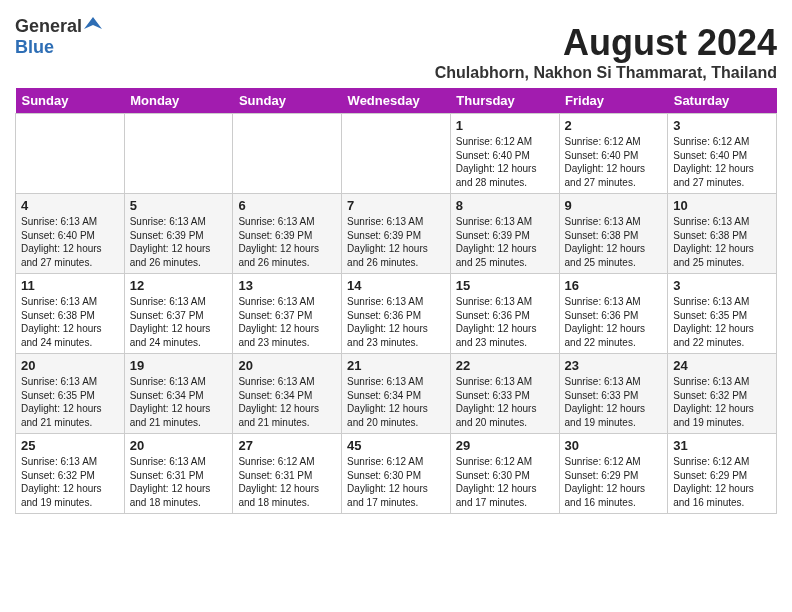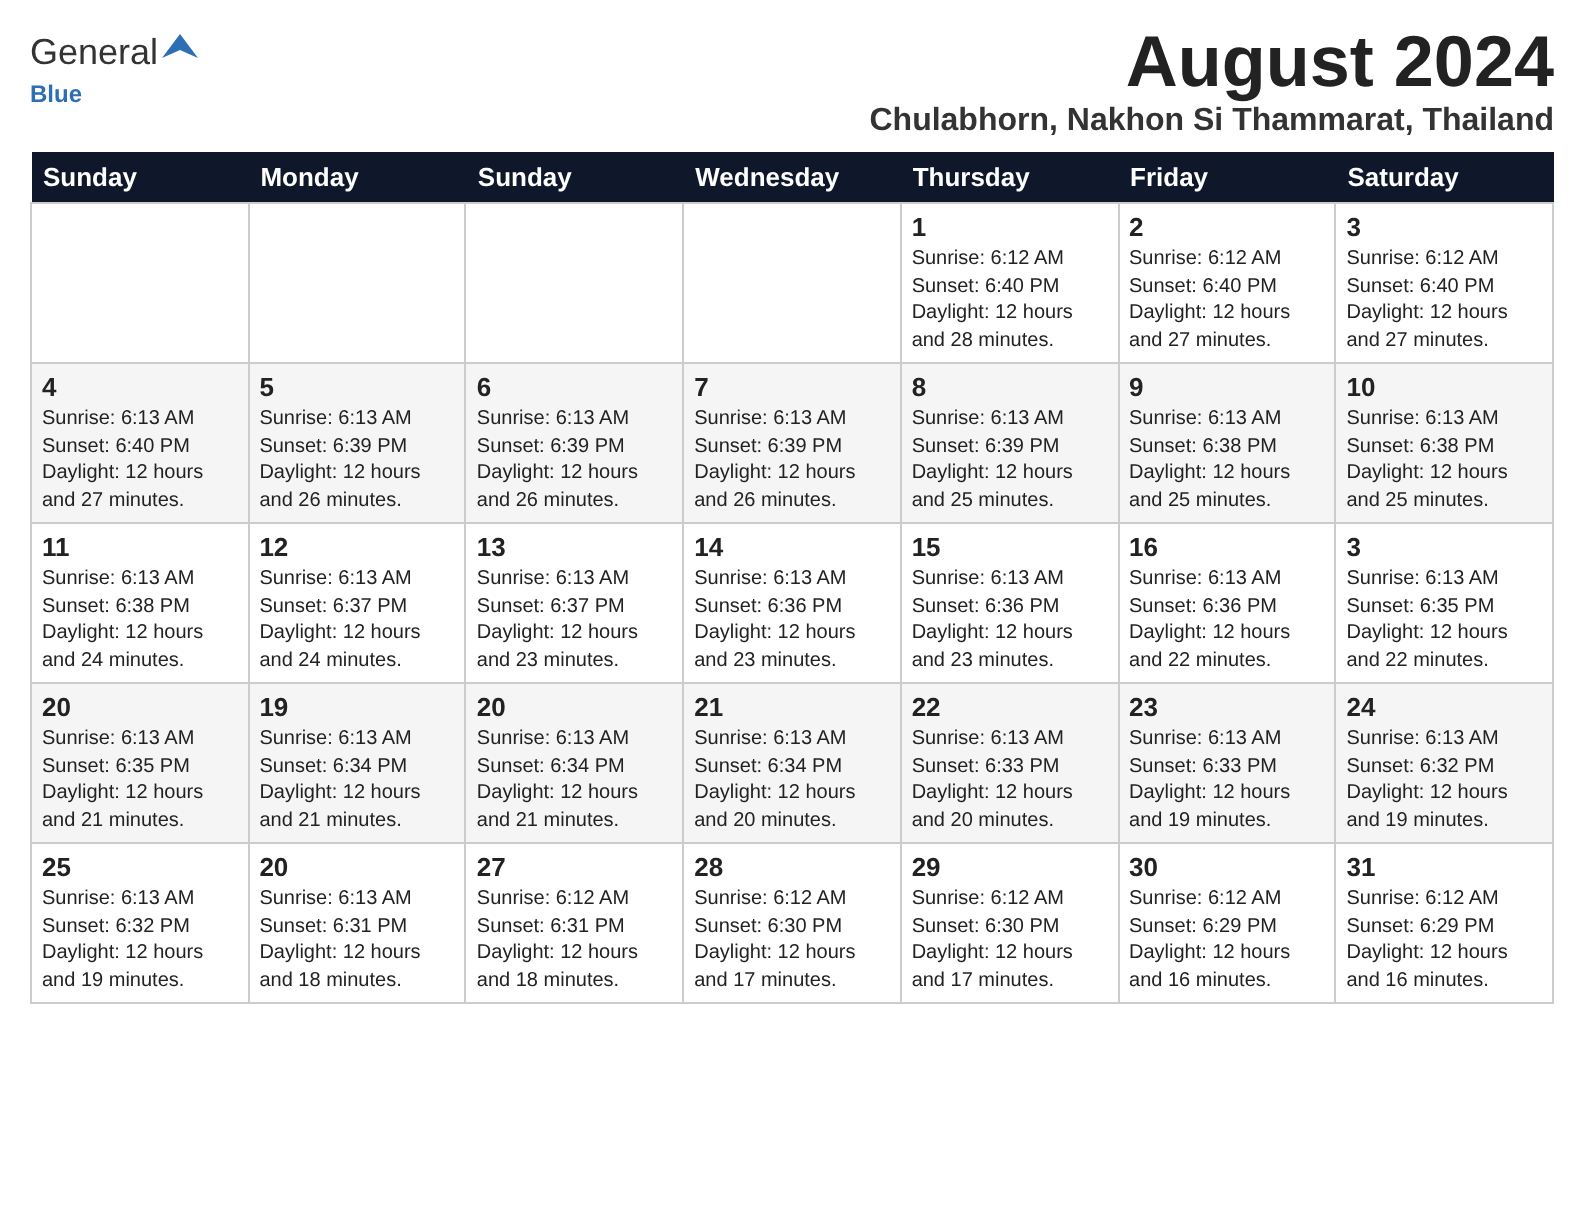--- a/index.html
+++ b/index.html
@@ -17,52 +17,53 @@
       margin-bottom: 6px;
     }
     .logo {
       display: flex;
       flex-direction: column;
       align-items: flex-start;
       margin-top: 5px;
     }
     .logo-text-general {
       font-size: 18px;
-      font-weight: normal;
+      font-weight: bold;
       color: #333;
     }
     .logo-text-blue {
-      font-size: 12px;
+      font-size: 18px;
       font-weight: bold;
       color: #2e6eb5;
     }
     .logo-row {
       display: flex;
       align-items: center;
     }
     .title-area {
       text-align: right;
+      margin-top: 12px;
     }
     .month-year {
       font-size: 36px;
       font-weight: bold;
       color: #222;
     }
     .location {
       font-size: 16px;
       color: #333;
       font-weight: bold;
     }
     table {
       width: 100%;
       border-collapse: collapse;
       table-layout: fixed;
     }
     thead tr th {
-      background-color: #0f172a;
+      background-color: #a21caf;
       color: #fff;
       text-align: left;
       padding: 5px 6px;
       font-size: 13px;
       font-weight: bold;
     }
     tbody tr td {
       border: 1px solid #ccc;
       vertical-align: top;
       padding: 4px 5px;
@@ -319,21 +320,21 @@
 and 18 minutes.</div>
         </td>
         <td>
           <span class="day-number">27</span>
           <div class="cell-content" style="white-space: pre-wrap;">Sunrise: 6:12 AM
 Sunset: 6:31 PM
 Daylight: 12 hours
 and 18 minutes.</div>
         </td>
         <td>
-          <span class="day-number">28</span>
+          <span class="day-number">45</span>
           <div class="cell-content" style="white-space: pre-wrap;">Sunrise: 6:12 AM
 Sunset: 6:30 PM
 Daylight: 12 hours
 and 17 minutes.</div>
         </td>
         <td>
           <span class="day-number">29</span>
           <div class="cell-content" style="white-space: pre-wrap;">Sunrise: 6:12 AM
 Sunset: 6:30 PM
 Daylight: 12 hours

